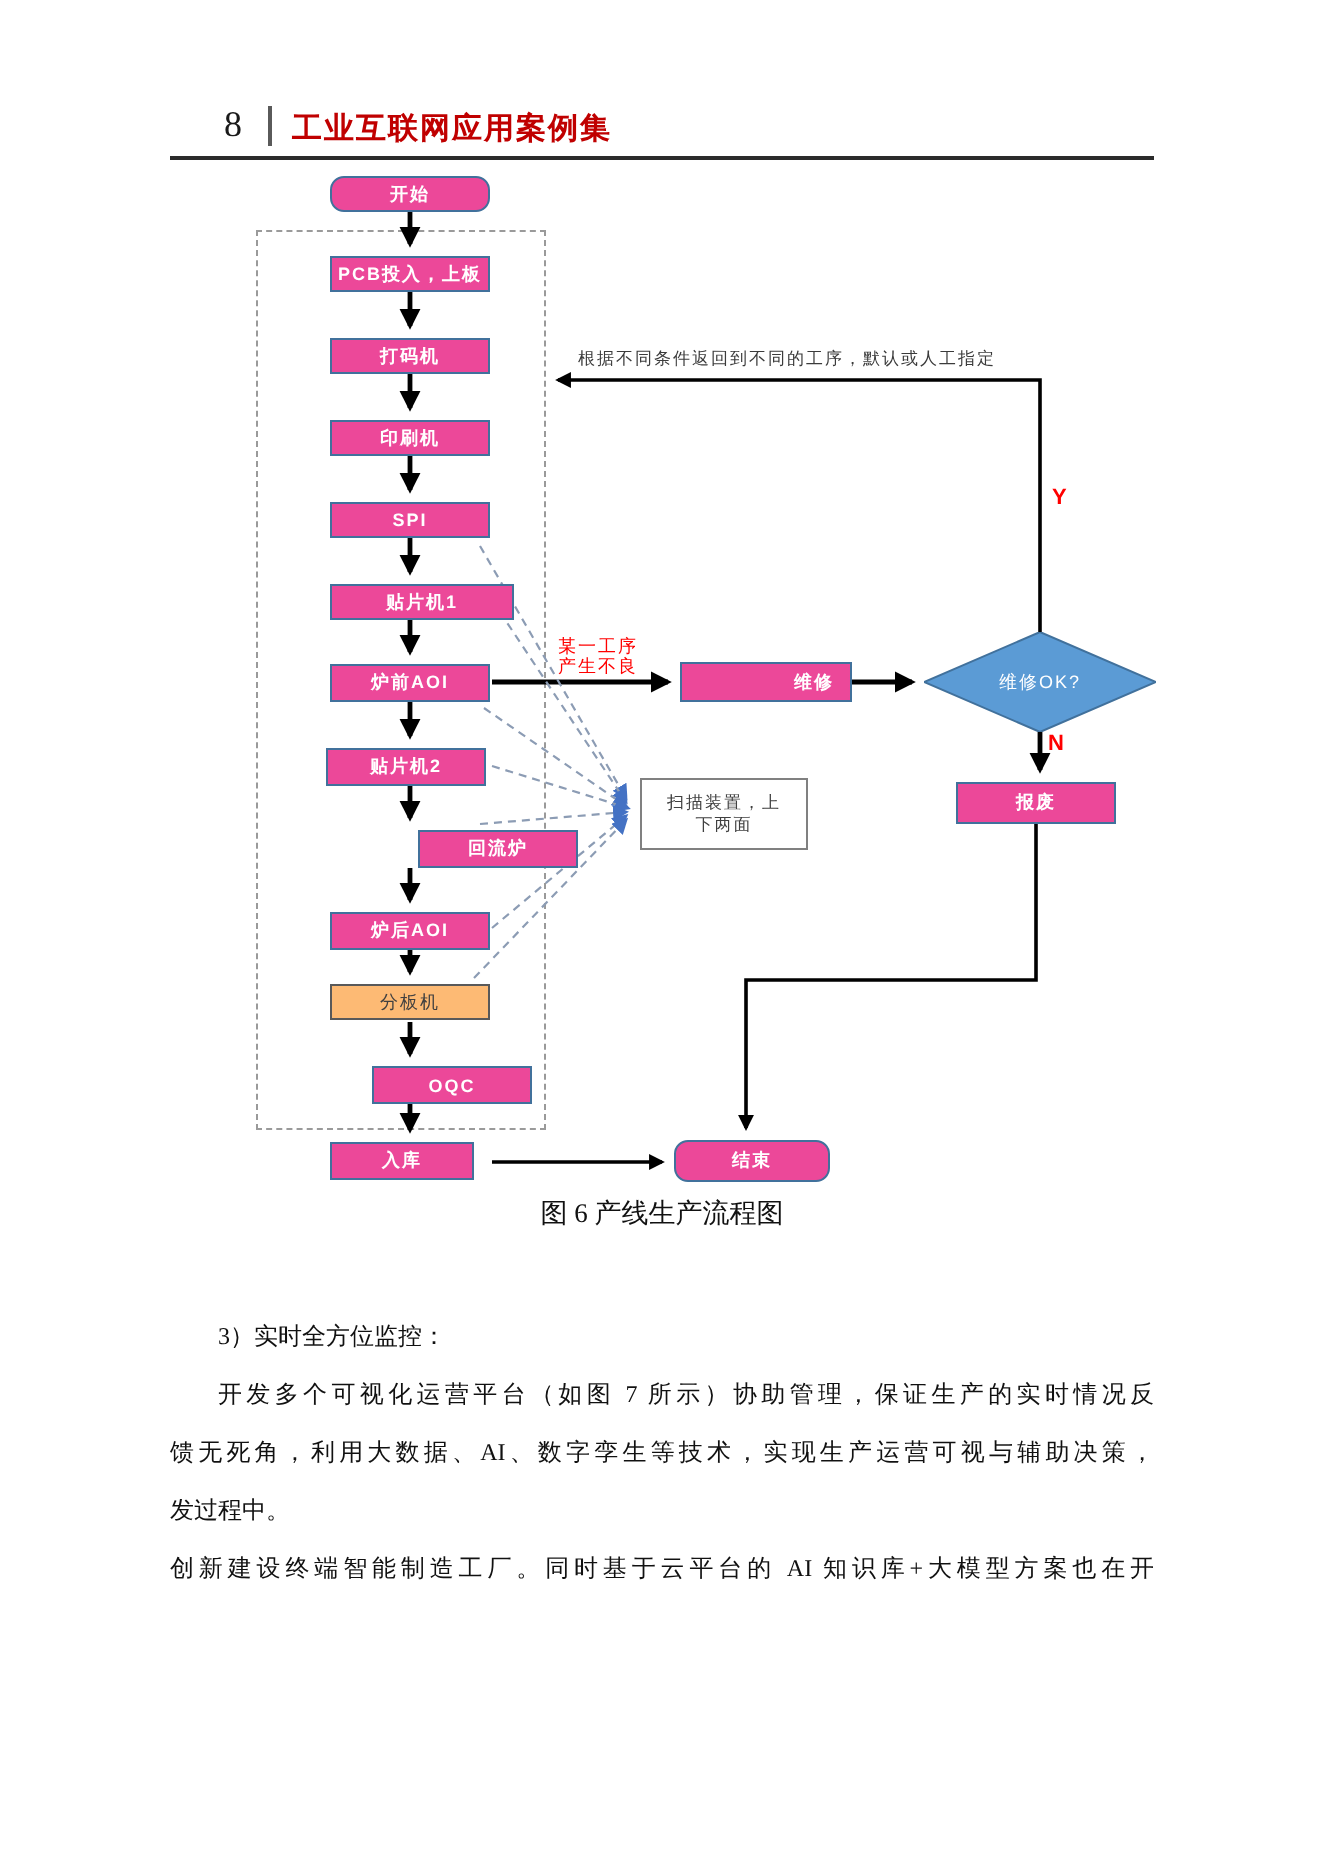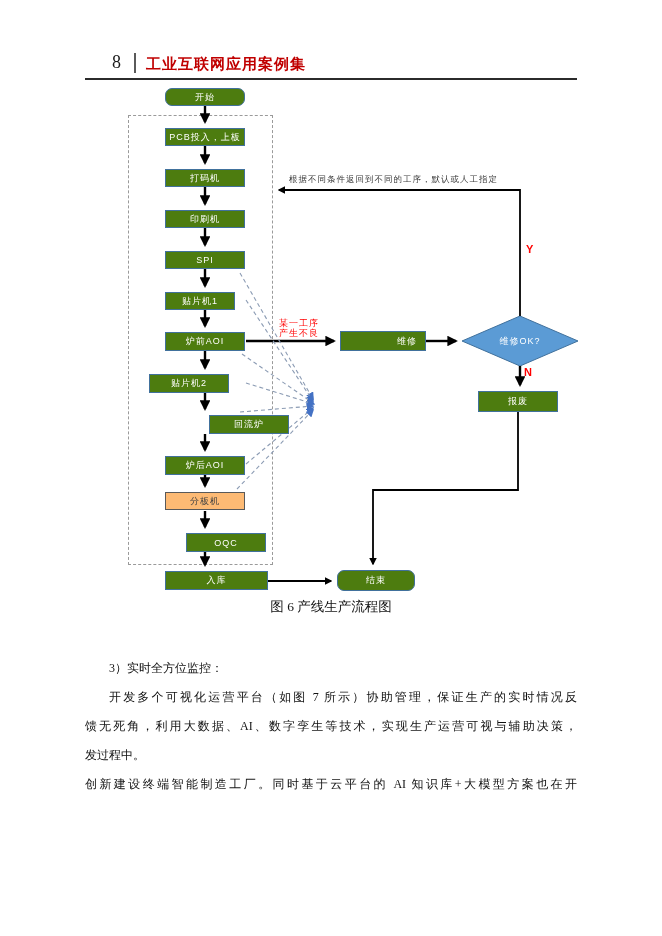--- a/index.html
+++ b/index.html
@@ -10,22 +10,22 @@
            font-family:"Liberation Serif",serif;}
   .hdr-bar{position:absolute;left:134px;top:53px;width:2px;height:20px;background:#5a5a5a;}
   .hdr-title{position:absolute;left:146px;top:55px;font-size:15px;font-weight:bold;color:#c00000;
              letter-spacing:1px;}
   .hdr-rule{position:absolute;left:85px;top:78px;width:492px;height:2px;background:#2b2b2b;}
   
   .fc-svg{position:absolute;left:0;top:0;width:662px;height:936px;z-index:1;}
   .dash-box{position:absolute;left:128px;top:115px;width:143px;height:448px;
             border:1px dashed #9a9a9a;z-index:0;}
   .node{position:absolute;z-index:2;display:flex;align-items:center;justify-content:center;
-        box-sizing:border-box;font-size:9px;font-weight:normal;letter-spacing:1px;
-        background:#4d7c0f;border:1px solid #41719c;color:#ffffff;}
+        box-sizing:border-box;font-size:9px;font-weight:bold;letter-spacing:1px;
+        background:#ec4899;border:1px solid #41719c;color:#ffffff;}
   .node.round{border-radius:7px;}
   .node.white{background:#fdba74;border:1px solid #595959;color:#404040;font-weight:normal;}
   .scanbox{position:absolute;left:320px;top:389px;width:84px;height:36px;z-index:2;
            box-sizing:border-box;background:#fff;border:1px solid #808080;color:#404040;
            font-size:8.5px;line-height:11px;text-align:center;padding-top:6px;letter-spacing:1px;}
   .diamond{position:absolute;left:462px;top:316px;width:116px;height:50px;z-index:2;}
   .diamond .dlabel{position:absolute;inset:0;display:flex;align-items:center;justify-content:center;
            color:#fff;font-size:9px;font-weight:normal;letter-spacing:1px;}
   .note{position:absolute;z-index:3;font-size:8.5px;color:#3b3b3b;letter-spacing:1px;white-space:nowrap;}
   .rednote{position:absolute;z-index:3;font-size:9px;color:#ff0000;line-height:10px;white-space:nowrap;
@@ -96,40 +96,44 @@
     </g>
   </svg>
 
   <div class="dash-box"></div>
 
   <div class="node round" style="left:165px;top:88px;width:80px;height:18px;">开始</div>
   <div class="node" style="left:165px;top:128px;width:80px;height:18px;">PCB投入，上板</div>
   <div class="node" style="left:165px;top:169px;width:80px;height:18px;">打码机</div>
   <div class="node" style="left:165px;top:210px;width:80px;height:18px;">印刷机</div>
   <div class="node" style="left:165px;top:251px;width:80px;height:18px;">SPI</div>
-  <div class="node" style="left:165px;top:292px;width:70px;height:18px;">贴片机1</div>
+  <div class="node" style="left:165px;top:292px;width:92px;height:18px;">贴片机1</div>
   <div class="node" style="left:165px;top:332px;width:80px;height:19px;">炉前AOI</div>
-  <div class="node" style="left:149px;top:374px;width:80px;height:19px;">贴片机2</div>
+  <div class="node" style="left:163px;top:374px;width:80px;height:19px;">贴片机2</div>
   <div class="node" style="left:165px;top:415px;width:80px;height:19px;margin-left:44px;">回流炉</div>
   <div class="node" style="left:165px;top:456px;width:80px;height:19px;">炉后AOI</div>
   <div class="node white" style="left:165px;top:492px;width:80px;height:18px;">分板机</div>
   <div class="node" style="left:165px;top:533px;width:80px;height:19px;margin-left:21px;">OQC</div>
-  <div class="node" style="left:165px;top:571px;width:103px;height:19px;">入库</div>
+  <div class="node" style="left:165px;top:571px;width:72px;height:19px;">入库</div>
 
   <div class="node" style="left:340px;top:331px;width:86px;height:20px;padding-left:48px;">维修</div>
   <div class="node" style="left:478px;top:391px;width:80px;height:21px;">报废</div>
   <div class="node round" style="left:337px;top:570px;width:78px;height:21px;">结束</div>
 
   <div class="diamond">
     <svg width="116" height="50" viewBox="0 0 116 50" xmlns="http://www.w3.org/2000/svg">
       <polygon points="58,0 116,25 58,50 0,25" fill="#5b9bd5" stroke="#41719c" stroke-width="1"></polygon>
     </svg>
     <span class="dlabel">维修OK?</span>
   </div>
 
+  <div class="scanbox">
+    <div>扫描装置，上</div>
+    <div>下两面</div>
+  </div>
 
   <div class="note" style="left:289px;top:174px;">根据不同条件返回到不同的工序，默认或人工指定</div>
   <div class="rednote" style="left:279px;top:318px;">
     <div>某一工序</div>
     <div>产生不良</div>
   </div>
   <div class="yn" style="left:526px;top:243px;">Y</div>
   <div class="yn" style="left:524px;top:366px;">N</div>
 
   <div class="caption">图 6 产线生产流程图</div>

